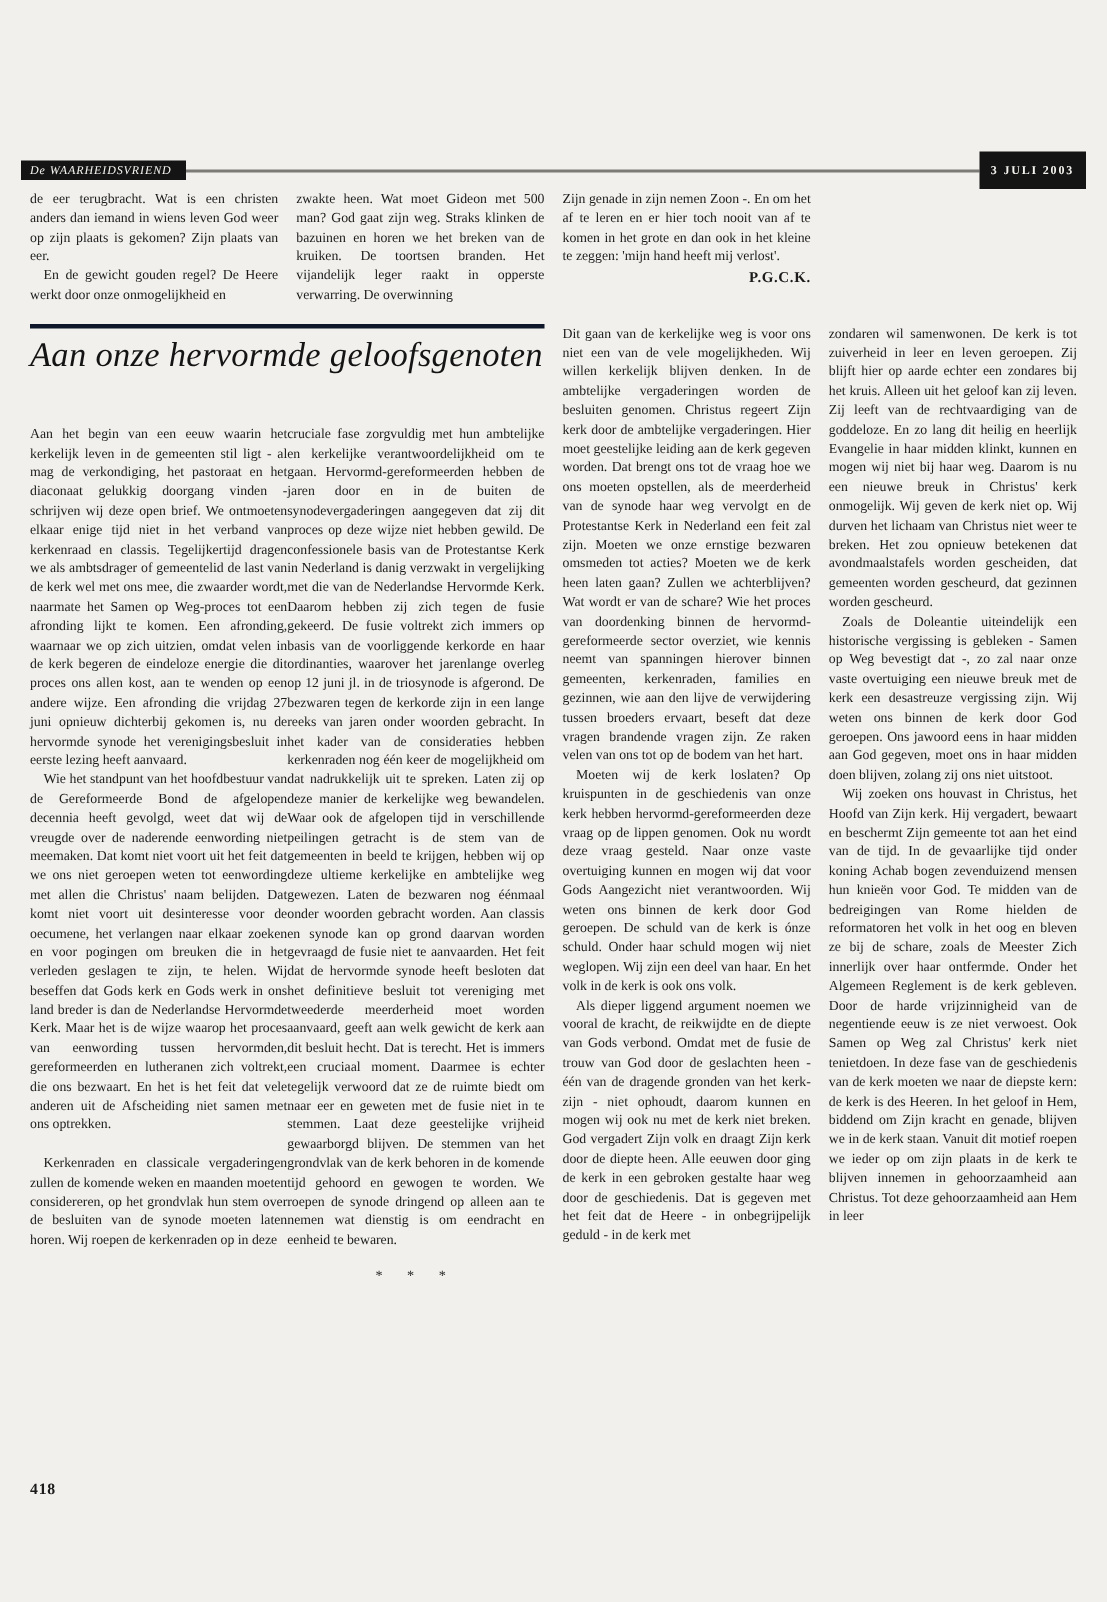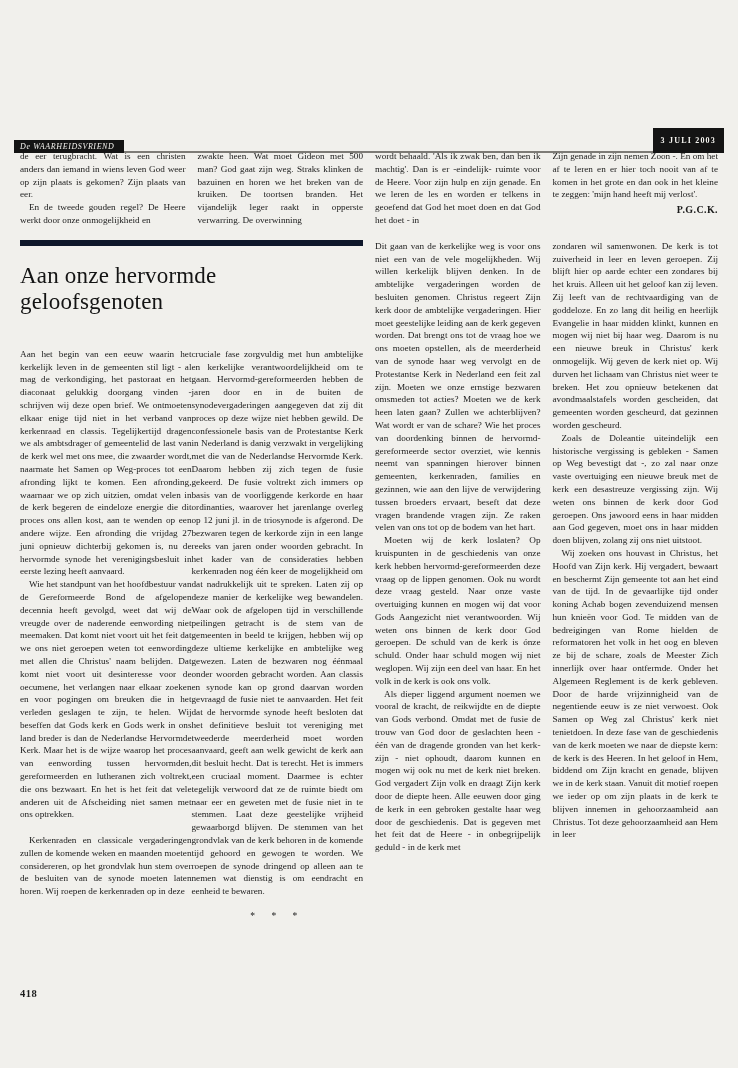--- a/index.html
+++ b/index.html
@@ -14,22 +14,21 @@
     font-family: "Liberation Serif", serif;
     color: #1b1b1b;
     overflow: hidden;
   }
   
   .masthead {
     position: absolute;
     top: 100px; left: 14px; right: 14px;
     height: 27px;
     display: flex;
-    align-items: flex-end;
-    margin-top: 26px;
+    align-items: center;
   }
   .masthead .brand {
     background: #141414; color: #f4f3ef;
     font-size: 8px; line-height: 11px;
     padding: 1px 10px 1px 6px;
     letter-spacing: 0.6px;
     font-style: italic;
     white-space: nowrap;
   }
   .masthead .strip {
@@ -40,34 +39,34 @@
   }
   .masthead .date {
     background: #141414; color: #f4f3ef;
     font-size: 8px; line-height: 11px;
     font-weight: bold;
     padding: 7px 8px;
     letter-spacing: 1.2px;
     white-space: nowrap;
   }
   .content { position: absolute; top: 126px; left: 20px; width: 698px; }
-  .cols4 { display: grid; grid-template-columns: repeat(4, 1fr); column-gap: 12px; margin-top: 24px; }
+  .cols4 { display: grid; grid-template-columns: repeat(4, 1fr); column-gap: 12px; }
   .bodytext {
     font-size: 9.2px;
     line-height: 12.8px;
     text-align: justify;
     hyphens: auto;
   }
   .bodytext p { margin: 0; text-indent: 9px; }
   .bodytext p:first-child { text-indent: 0; }
   .bodytext p:empty { height: 12.8px; text-indent: 0; }
   .signature { text-align: right; font-weight: bold; font-size: 10px; margin-top: 3px; letter-spacing: 0.4px; }
   .main { margin-top: 13px; }
   .left-pair { grid-column: 1 / 3; }
-  .headline-block { border-top: 6px solid #0f172a; padding-top: 17px; margin-bottom: 33px; }
+  .headline-block { border-top: 3px solid #0f172a; padding-top: 5px; margin-bottom: 33px; font-style: italic; }
   h1.headline { font-size: 23px; font-weight: normal; margin: 0; letter-spacing: 0.2px; color: #141414; }
   .pair-cols { display: grid; grid-template-columns: 1fr 1fr; column-gap: 0; }
   .stars { text-align: center; letter-spacing: 7px; margin-top: 12px; font-size: 9.5px; text-indent: 0; }
   .pagenum {
     position: absolute; left: 20px; top: 988px;
     font-weight: bold; font-size: 10.5px; letter-spacing: 0.5px;
   }
 </style>
 </head>
 <body>
@@ -78,27 +77,24 @@
     <div class="brand">De WAARHEIDSVRIEND</div>
     <div class="strip"></div>
     <div class="date">3 JULI 2003</div>
   </div>
 
   <div class="content">
 
     <div class="cols4">
       <div class="bodytext">
           <p>de eer terugbracht. Wat is een christen anders dan iemand in wiens leven God weer op zijn plaats is gekomen? Zijn plaats van eer.</p>
-          <p>En de tweede gouden regel? De Heere werkt door onze onmogelijkheid en</p>
+          <p>En de gewicht gouden regel? De Heere werkt door onze onmogelijkheid en</p>
         </div>
       <div class="bodytext">
           <p>zwakte heen. Wat moet Gideon met 500 man? God gaat zijn weg. Straks klinken de bazuinen en horen we het breken van de kruiken. De toortsen branden. Het vijandelijk leger raakt in opperste verwarring. De overwinning</p>
-        </div>
-      <div class="bodytext">
-          <p>wordt behaald. 'Als ik zwak ben, dan ben ik machtig'. Dan is er -eindelijk- ruimte voor de Heere. Voor zijn hulp en zijn genade. En we leren de les en worden er telkens in geoefend dat God het moet doen en dat God het doet - in</p>
         </div>
       <div>
         <div class="bodytext">
             <p>Zijn genade in zijn nemen Zoon -. En om het af te leren en er hier toch nooit van af te komen in het grote en dan ook in het kleine te zeggen: 'mijn hand heeft mij verlost'.</p>
           </div>
         <div class="signature">P.G.C.K.</div>
       </div>
     </div>
 
     <div class="cols4 main">

